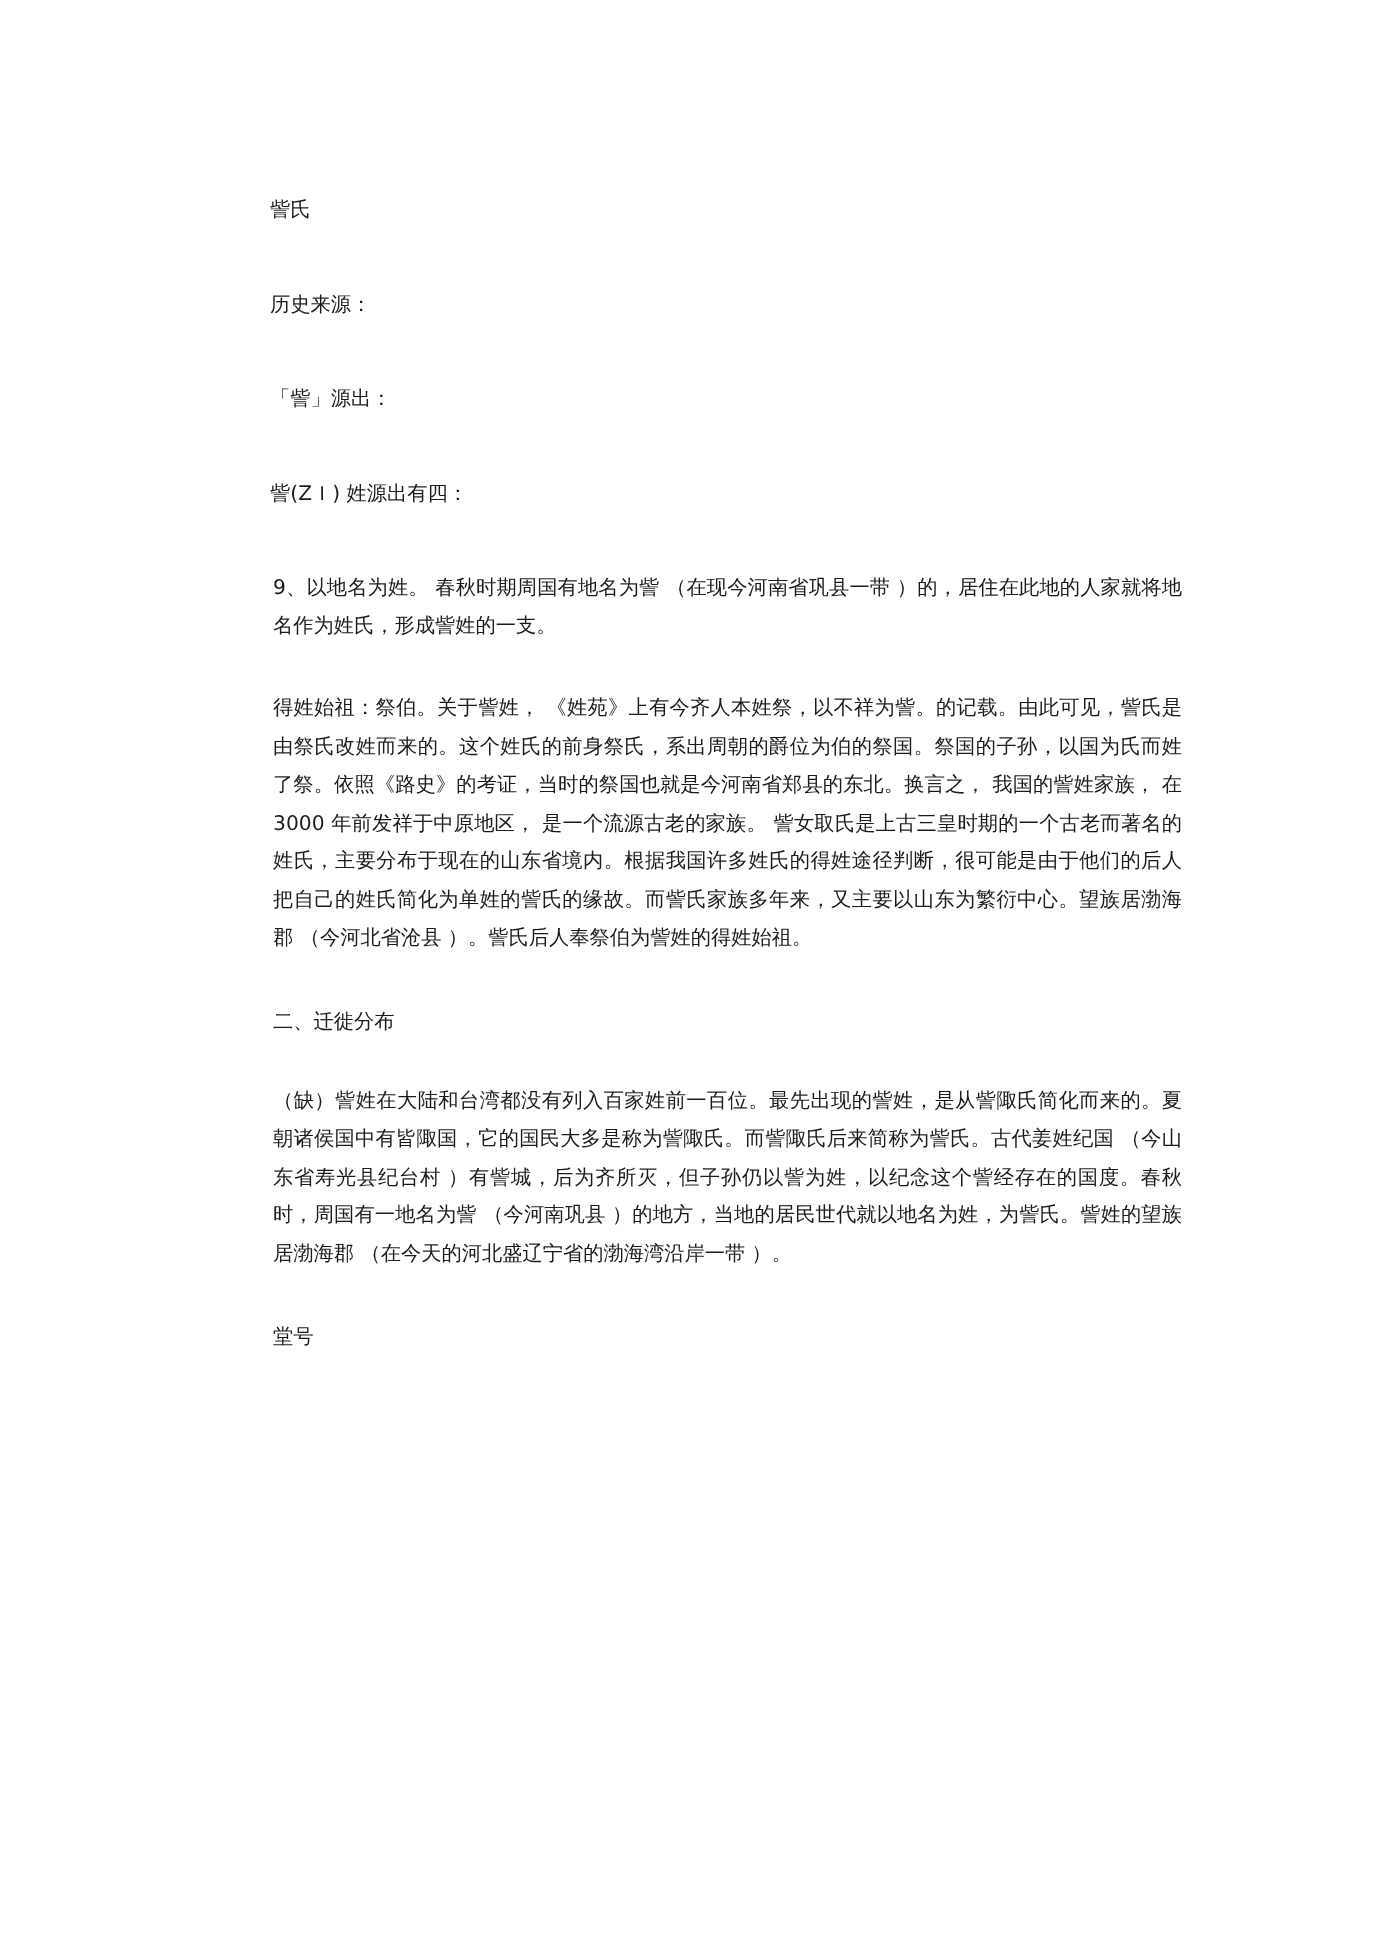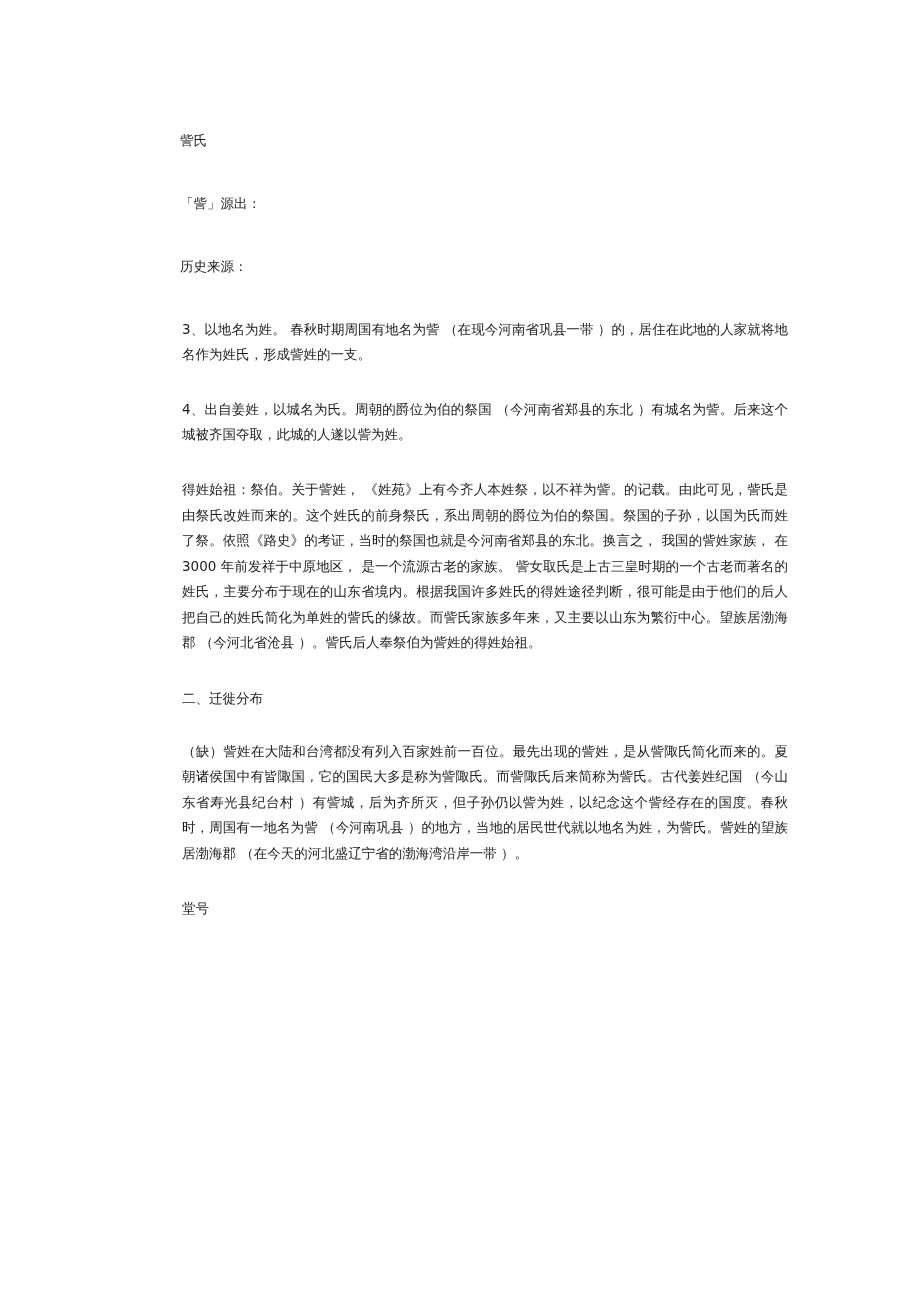--- a/index.html
+++ b/index.html
@@ -57,30 +57,30 @@
   }
 </style>
 </head>
 <body>
 
 <div class="page">
   <div class="doc">
 
     <p class="title pad-left">訾氏</p>
 
+    <p class="lead pad-left">历史来源：</p>
+
     <p class="lead pad-left">「訾」源出：</p>
 
-    <p class="lead pad-left">历史来源：</p>
+    <p class="lead pad-left">訾(ZＩ) 姓源出有四：</p>
 
-
-    <p class="block pad-left2">3、以地名为姓。 春秋时期周国有地名为訾 （在现今河南省巩县一带 ）的，居住在此地的人家就将地名作为姓氏，形成訾姓的一支。</p>
+    <p class="block pad-left2">9、以地名为姓。 春秋时期周国有地名为訾 （在现今河南省巩县一带 ）的，居住在此地的人家就将地名作为姓氏，形成訾姓的一支。</p>
 
 
 
-    <p class="block pad-left2">4、出自姜姓，以城名为氏。周朝的爵位为伯的祭国 （今河南省郑县的东北 ）有城名为訾。后来这个城被齐国夺取，此城的人遂以訾为姓。</p>
 
     <p class="body-para pad-left2">得姓始祖：祭伯。关于訾姓， 《姓苑》上有今齐人本姓祭，以不祥为訾。的记载。由此可见，訾氏是由祭氏改姓而来的。这个姓氏的前身祭氏，系出周朝的爵位为伯的祭国。祭国的子孙，以国为氏而姓了祭。依照《路史》的考证，当时的祭国也就是今河南省郑县的东北。换言之， 我国的訾姓家族， 在 3000 年前发祥于中原地区， 是一个流源古老的家族。 訾女取氏是上古三皇时期的一个古老而著名的姓氏，主要分布于现在的山东省境内。根据我国许多姓氏的得姓途径判断，很可能是由于他们的后人把自己的姓氏简化为单姓的訾氏的缘故。而訾氏家族多年来，又主要以山东为繁衍中心。望族居渤海郡 （今河北省沧县 ）。訾氏后人奉祭伯为訾姓的得姓始祖。</p>
 
     <p class="heading pad-left2">二、迁徙分布</p>
 
     <p class="body-para pad-left2">（缺）訾姓在大陆和台湾都没有列入百家姓前一百位。最先出现的訾姓，是从訾陬氏简化而来的。夏朝诸侯国中有皆陬国，它的国民大多是称为訾陬氏。而訾陬氏后来简称为訾氏。古代姜姓纪国 （今山东省寿光县纪台村 ）有訾城，后为齐所灭，但子孙仍以訾为姓，以纪念这个訾经存在的国度。春秋时，周国有一地名为訾 （今河南巩县 ）的地方，当地的居民世代就以地名为姓，为訾氏。訾姓的望族居渤海郡 （在今天的河北盛辽宁省的渤海湾沿岸一带 ）。</p>
 
     <p class="heading pad-left2">堂号</p>
 
 

